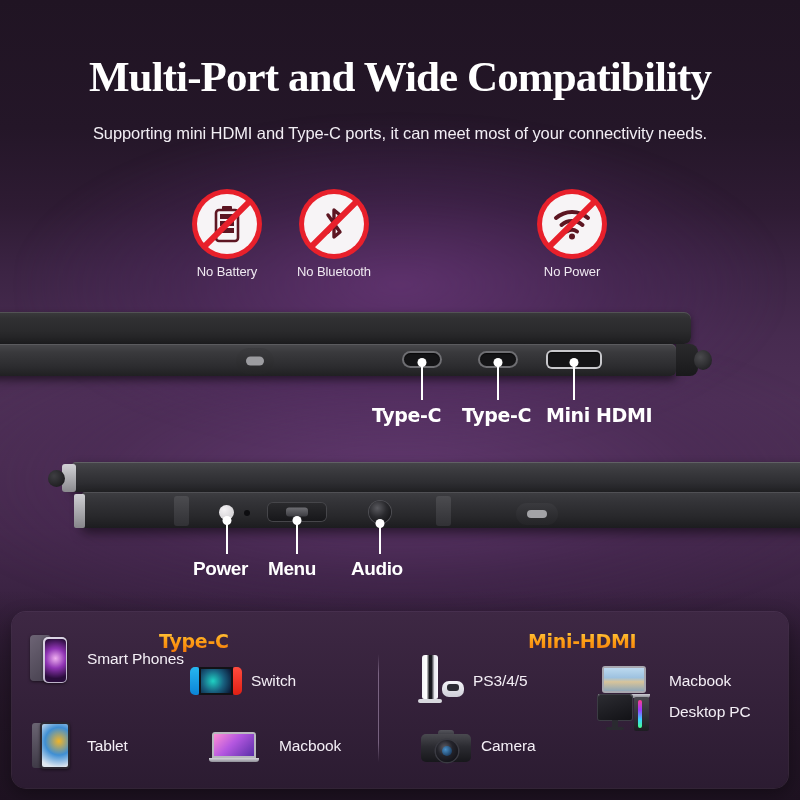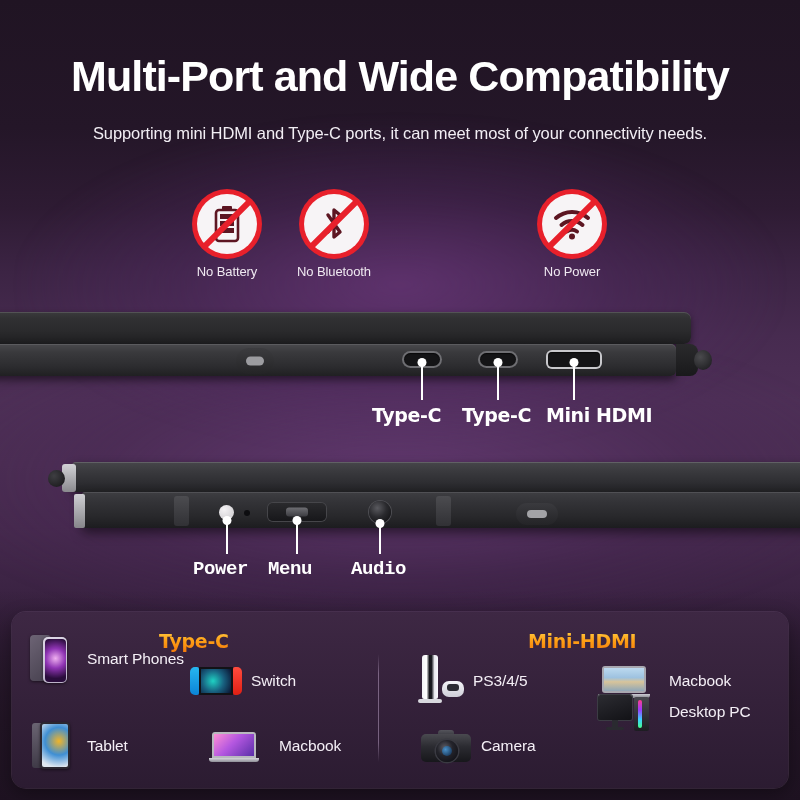--- a/index.html
+++ b/index.html
@@ -25,21 +25,21 @@
   .glow-mid{position:absolute;left:50%;top:330px;width:900px;height:300px;
     transform:translateX(-50%);
     background:radial-gradient(ellipse at 50% 50%, rgba(125,70,145,.45) 0%, rgba(80,42,95,.22) 48%, rgba(40,22,50,0) 75%);
     filter:blur(8px);}
   .bg-bottom-fade{position:absolute;left:0;right:0;top:590px;height:210px;
     background:linear-gradient(180deg, rgba(32,20,35,0) 0%, rgba(32,20,35,.55) 40%, rgba(30,18,33,.9) 100%);}
 
   
   .title{position:absolute;left:0;right:0;top:52px;text-align:center;
     font-size:43px;font-weight:700;color:#ffffff;letter-spacing:-.9px;
-    font-family:Liberation Sans, sans-serif;}
+    font-family:Liberation Serif, serif;}
   .subtitle{position:absolute;left:0;right:0;top:124px;text-align:center;
     font-size:16.5px;color:#f2eef4;font-weight:400;letter-spacing:-.1px;}
 
   
   .badges{position:absolute;left:0;right:0;top:190px;height:90px;}
   .badge{position:absolute;top:4px;width:120px;text-align:center;}
   .badge .circle{position:relative;width:60px;height:60px;margin:0 auto;
     border-radius:50%;background:#f7f4f6;
     box-shadow:0 0 0 5px #e8202b;}
   .badge .circle svg{position:absolute;left:50%;top:50%;
@@ -112,21 +112,21 @@
   .btn-menu i{position:absolute;left:50%;top:50%;transform:translate(-50%,-50%);
     width:22px;height:9px;border-radius:3px;
     background:linear-gradient(180deg,#6e6e73,#3c3c41);}
   .jack{position:absolute;left:369px;top:501px;width:22px;height:22px;
     border-radius:50%;
     background:radial-gradient(circle at 38% 32%,#5a5a5f 0%,#2a2a2e 45%,#0b0b0d 100%);
     box-shadow:0 0 0 1px #4e4e53;}
 
   .calloutB{position:absolute;top:558px;font-size:19px;font-weight:700;
     color:#ffffff;white-space:nowrap;
-    font-family:Liberation Mono, monospace;letter-spacing:-.4px;}
+    font-family:Liberation Sans, sans-serif;letter-spacing:-.4px;}
 
   
   .panel{position:absolute;left:12px;top:612px;width:776px;height:176px;
     border-radius:14px;
     background:linear-gradient(180deg, rgba(62,40,68,.96) 0%, rgba(52,33,58,.96) 55%, rgba(44,28,50,.96) 100%);
     box-shadow:0 0 0 1px rgba(150,120,160,.22), 0 6px 18px rgba(0,0,0,.35);}
   .panel-head{position:absolute;top:18px;font-size:19px;font-weight:700;
     font-family:"DejaVu Sans", sans-serif;letter-spacing:-.3px;
     background:linear-gradient(180deg,#ffd14a 0%,#ffa317 45%,#f47a0b 100%);
     -webkit-background-clip:text;background-clip:text;color:transparent;

